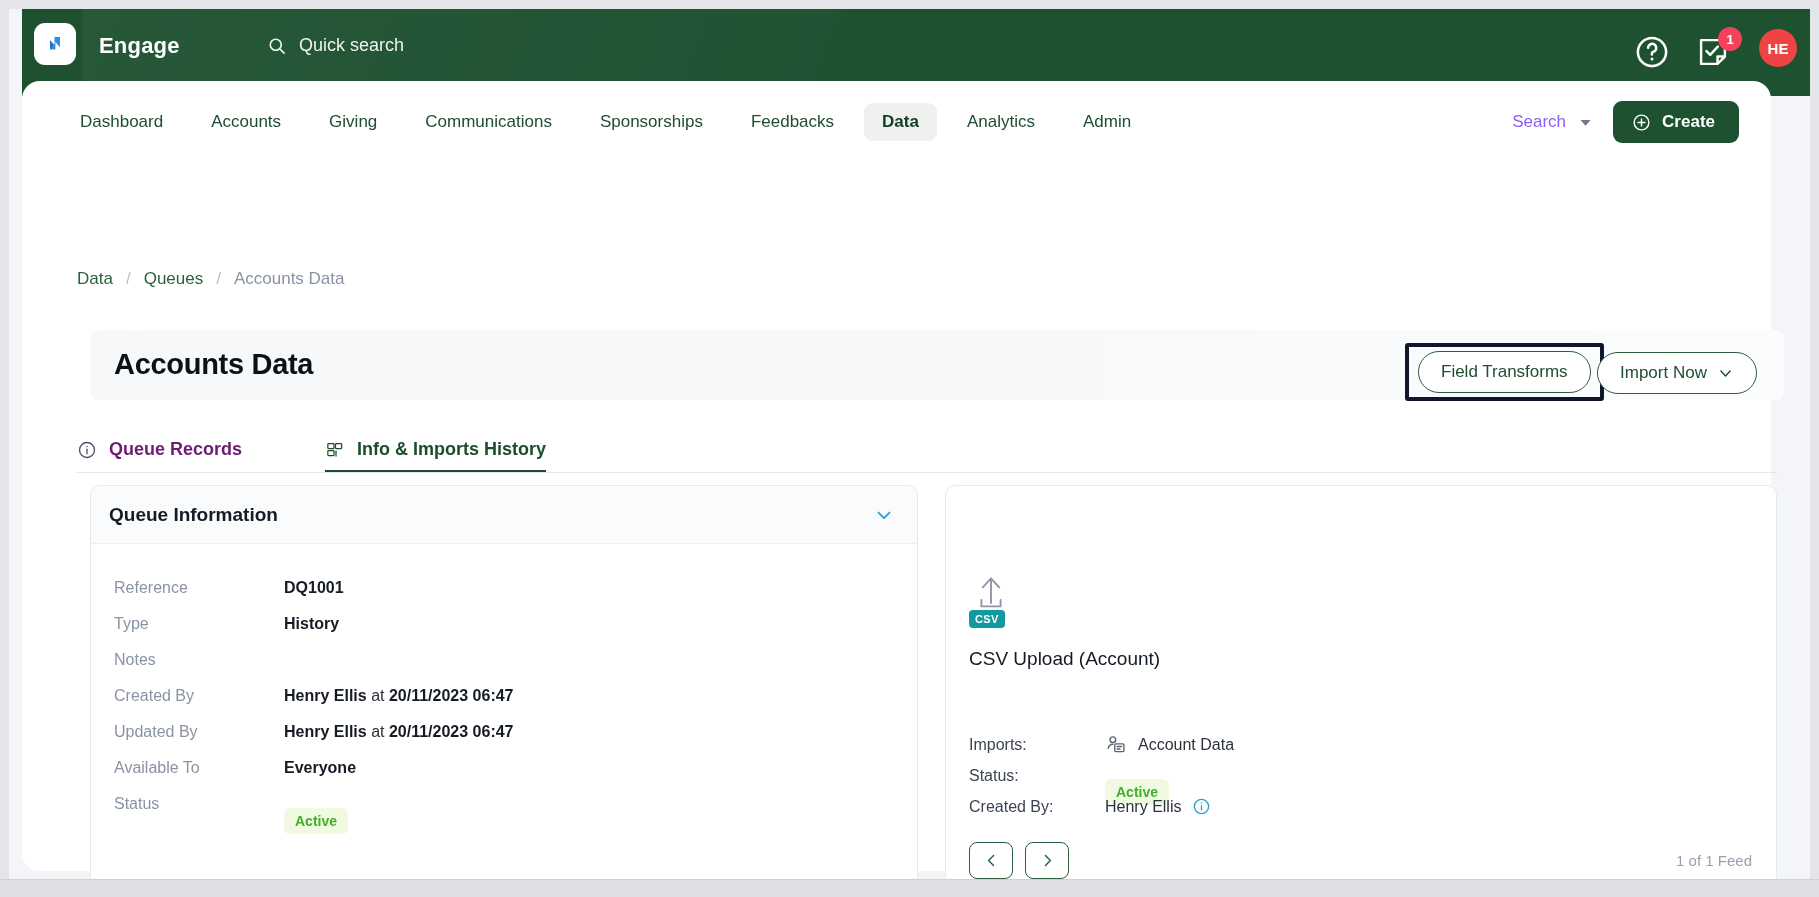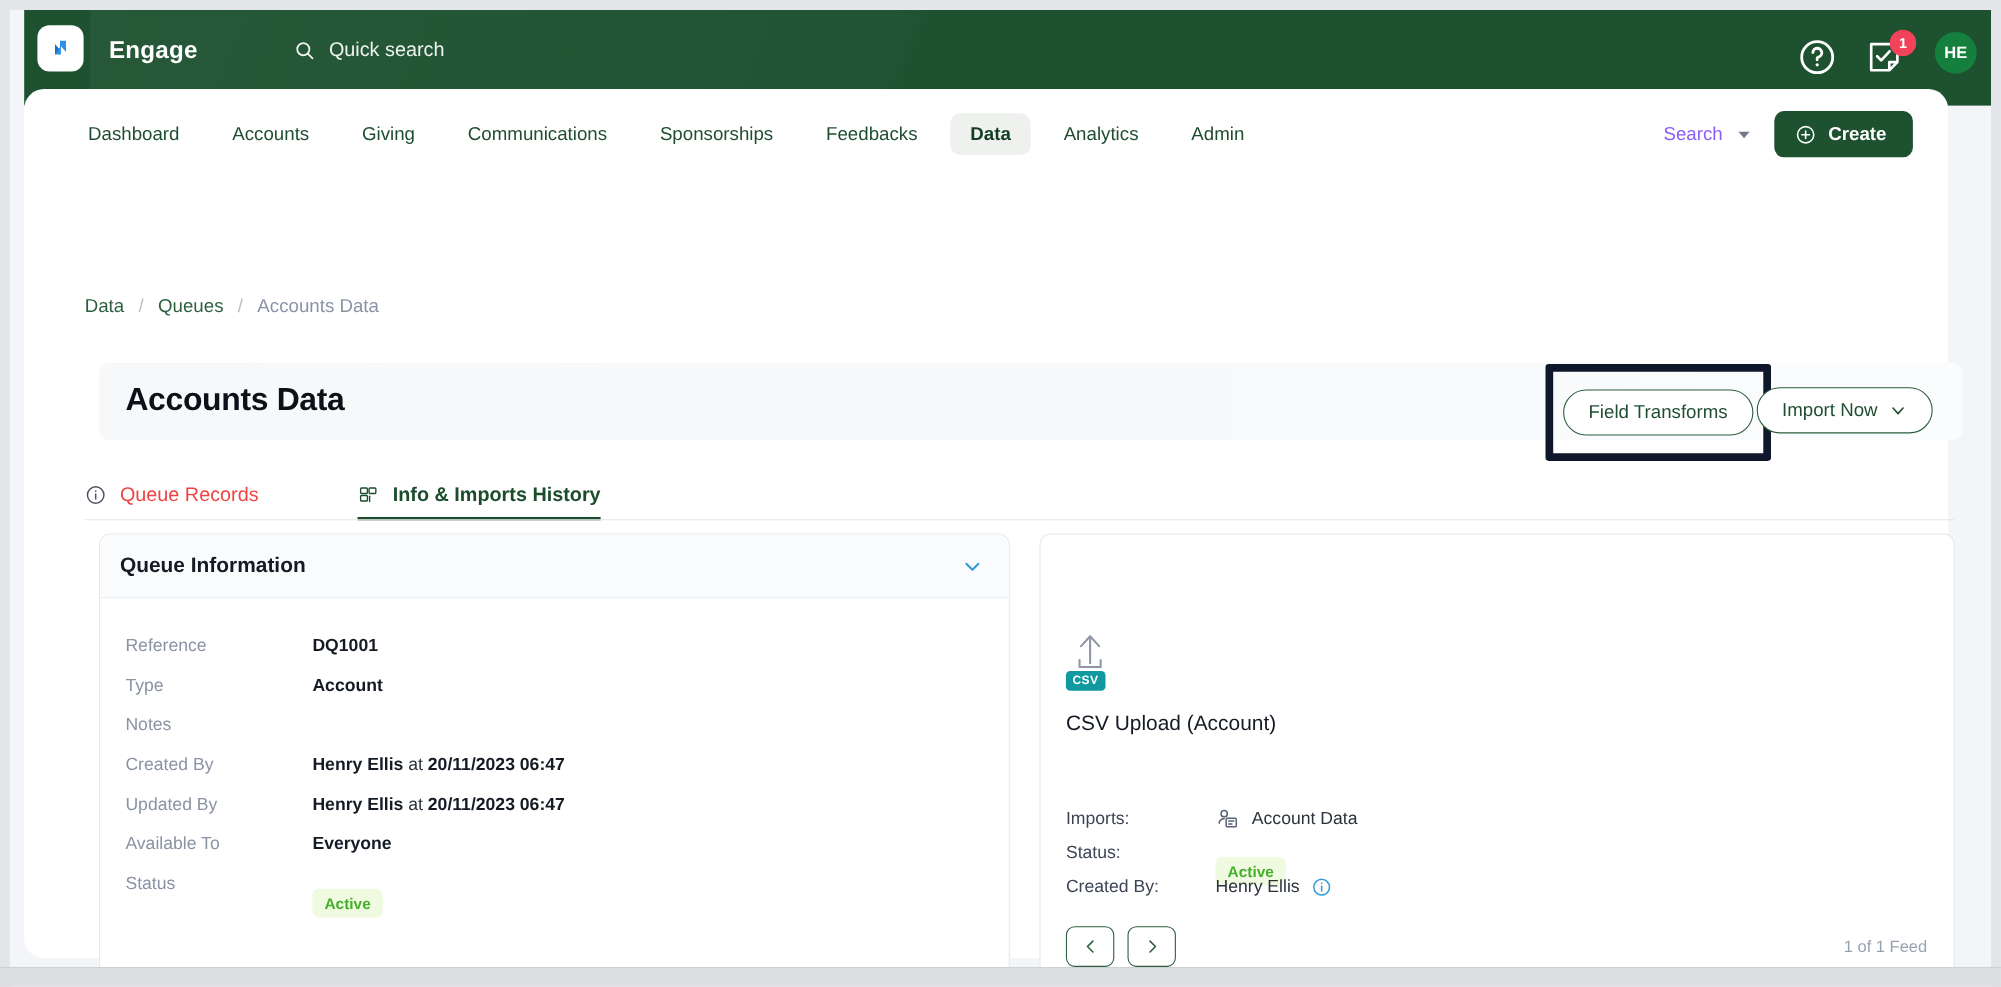--- a/index.html
+++ b/index.html
@@ -66,21 +66,21 @@
   .task-icon { position:absolute; right:80px; top:26px; width:34px; height:34px; cursor:pointer; }
   .task-badge {
     position:absolute; right:68px; top:18px;
     min-width:24px; height:24px; border-radius:12px;
     background:#f2435b; color:#fff; font-size:13px; font-weight:700;
     display:flex; align-items:center; justify-content:center; padding:0 6px;
   }
   .avatar {
     position:absolute; right:13px; top:20px;
     width:38px; height:38px; border-radius:50%;
-    background:#15803d; color:#ffffff;
+    background:#ef4444; color:#ffffff;
     font-size:15px; font-weight:600;
     display:flex; align-items:center; justify-content:center;
     cursor:pointer;
   }
 
   
   .card {
     position:absolute; left:13px; top:72px;
     width:1749px; height:790px;
     background:#ffffff;
@@ -129,32 +129,32 @@
   }
 
   .btn-outline {
     display:flex; align-items:center; justify-content:center; gap:10px;
     height:42px; padding:0 22px;
     border:1.6px solid #2b5f3e; border-radius:22px;
     background:#ffffff; color:#1f4d31;
     font-size:17px; cursor:pointer; white-space:nowrap;
   }
   .ft-wrap {
-    position:absolute; left:1383px; top:250px;
-    border:7px solid #0f172a; border-radius:3px;
-    padding:16px 9px;
+    position:absolute; left:1383px; top:262px;
+    border:4px solid #0f172a; border-radius:3px;
+    padding:4px 9px;
   }
   .import-btn { position:absolute; left:1575px; top:271px; }
 
   
   .tabs { position:absolute; left:55px; top:345px; width:1700px; height:48px; }
   .tab {
     position:absolute; top:0; height:47px;
     display:flex; align-items:center; gap:12px;
-    font-size:18px; color:#ef4444; cursor:pointer;
+    font-size:18px; color:#701a75; cursor:pointer;font-weight:bold;
   }
   .tab.active { color:#1b4d2d; font-weight:600; }
   .tab.active::after {
     content:""; position:absolute; left:0; bottom:0; width:100%; height:3px; background:#1b4d2d;
   }
   .tab-queue { left:0; }
   .tab-info { left:248px; }
   .tabs-underline {
     position:absolute; left:55px; top:391px; width:1700px; height:1px; background:#e4e7ec;
   }
@@ -351,21 +351,21 @@
           </div>
         </div>
 
         <div class="detail-rows">
           <div class="drow">
             <div class="dlabel">Reference</div>
             <div class="dvalue">DQ1001</div>
           </div>
           <div class="drow">
             <div class="dlabel">Type</div>
-            <div class="dvalue">Account</div>
+            <div class="dvalue">History</div>
           </div>
           <div class="drow">
             <div class="dlabel">Notes</div>
             <div class="dvalue"></div>
           </div>
           <div class="drow">
             <div class="dlabel">Created By</div>
             <div class="dvalue">
               <span>Henry Ellis</span><span class="soft"> at </span><span>20/11/2023 06:47</span>
             </div>

